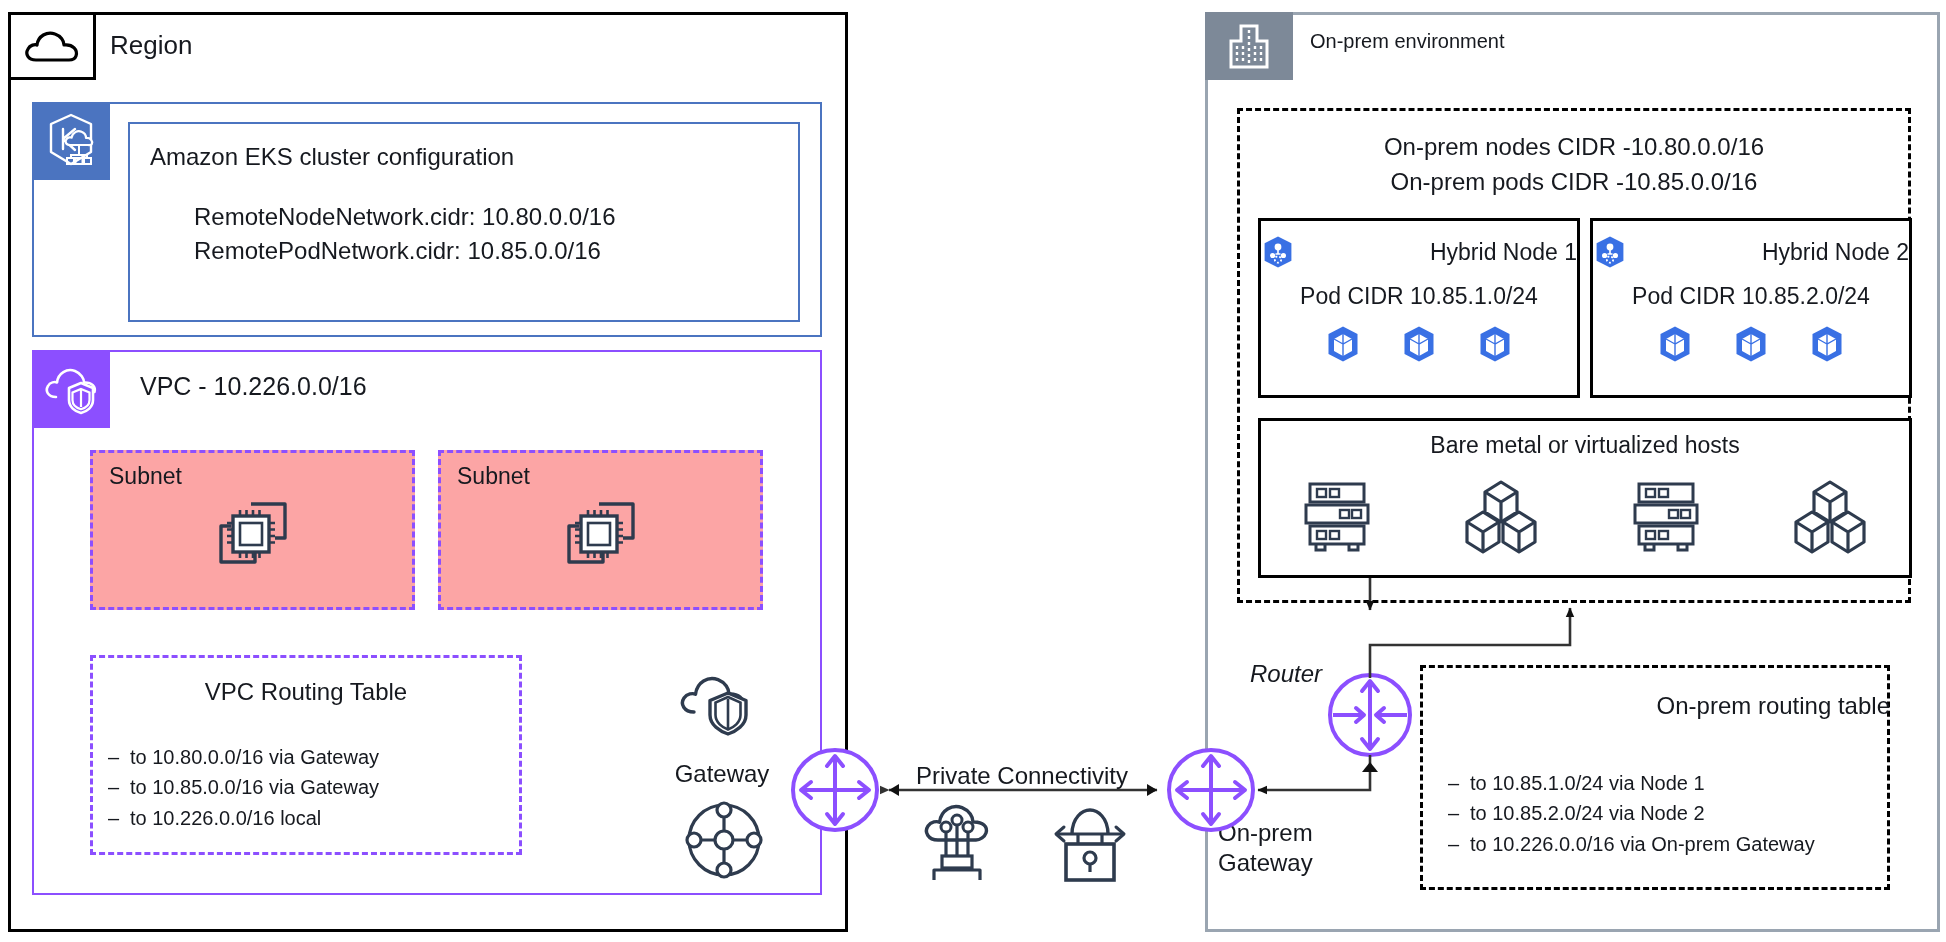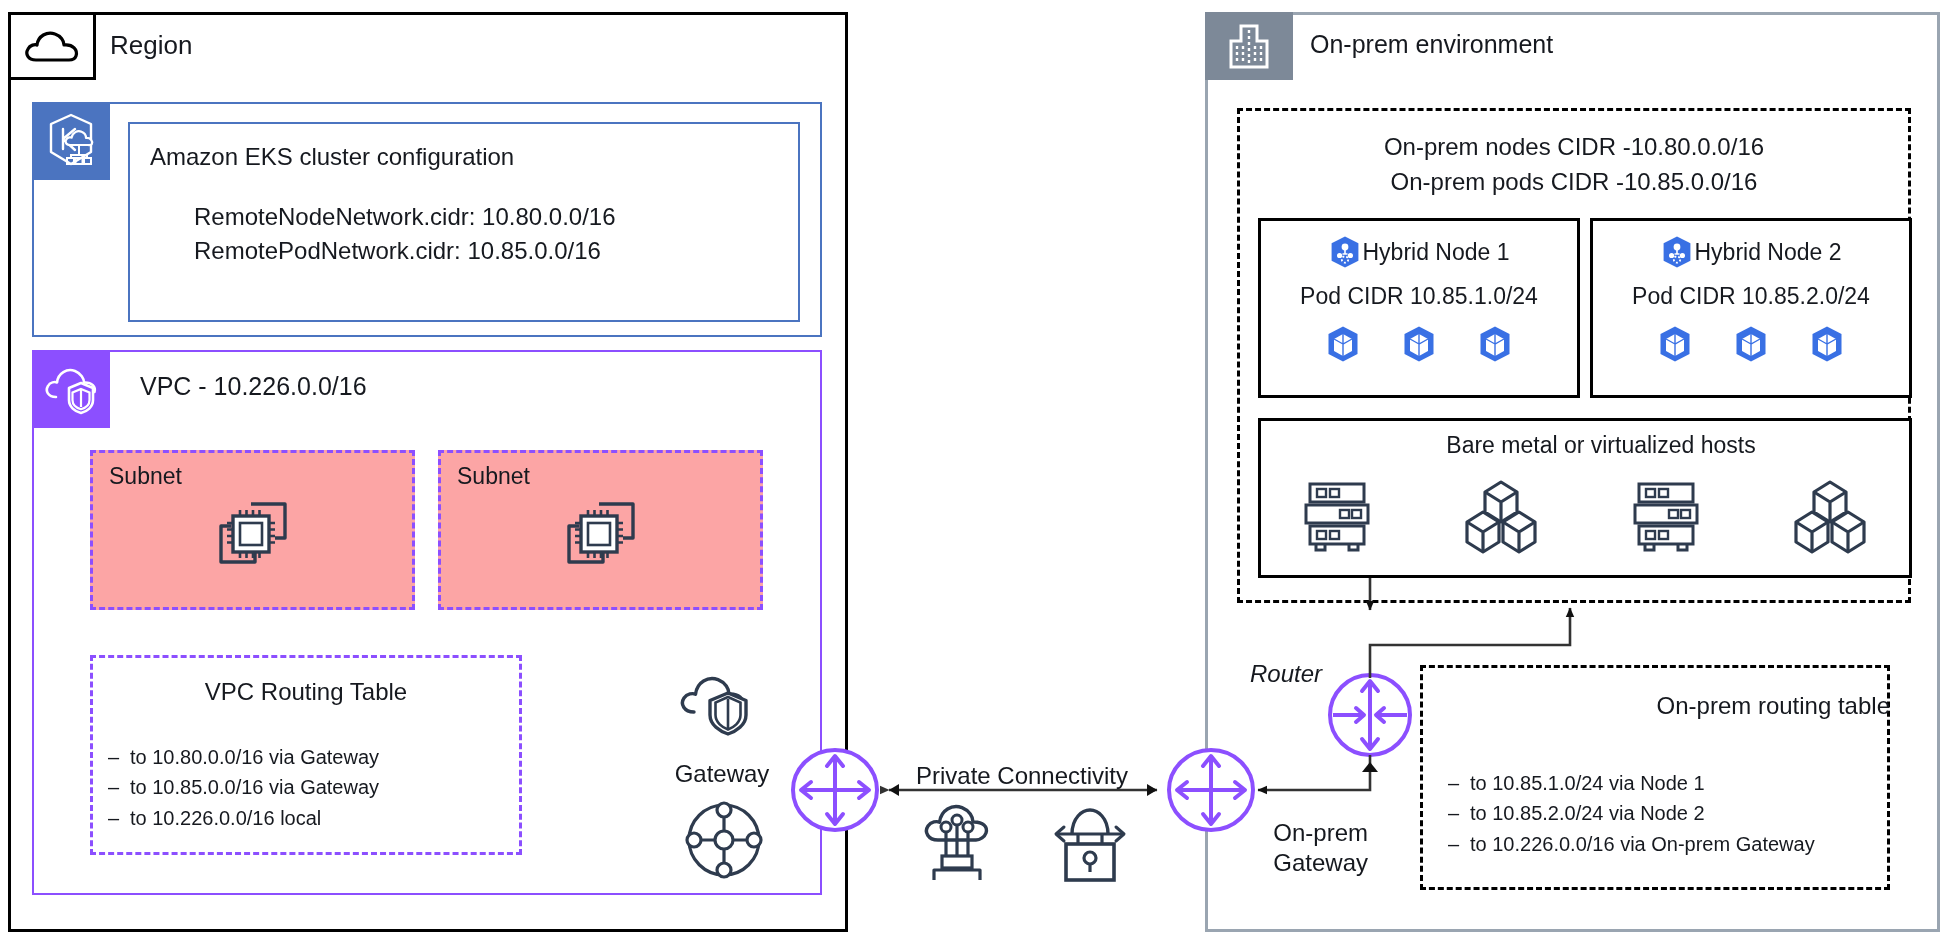--- a/index.html
+++ b/index.html
@@ -38,38 +38,38 @@
   #gw-label{left:662px;top:760px;width:120px;text-align:center;font-size:24px;}
   #gw-hub{left:684px;top:800px;width:80px;height:80px;}
   
   #pc-label{left:902px;top:750px;width:240px;text-align:center;font-size:24px;margin-top:12px;}
   #dx-icon{left:920px;top:800px;width:92px;height:88px;}
   #vpn-icon{left:1048px;top:800px;width:92px;height:88px;}
   
   #onprem-box{left:1205px;top:12px;width:735px;height:920px;border:3px solid #9aa5b1;background:#fff;}
   #onprem-badge{left:1205px;top:12px;width:88px;height:68px;background:#7d8998;
                 display:flex;align-items:center;justify-content:center;}
-  #onprem-title{left:1310px;top:30px;font-size:25px;}
+  #onprem-title{left:1310px;top:30px;font-size:20px;}
   
   #cidr-box{left:1237px;top:108px;width:674px;height:495px;border:3px dashed #000;background:#fff;}
   #cidr-text{left:1237px;top:130px;width:674px;text-align:center;font-size:24px;line-height:1.45;}
   .node-box{border:3px solid #000;background:#fff;}
   #node-1{left:1258px;top:218px;width:322px;height:180px;}
   #node-2{left:1590px;top:218px;width:322px;height:180px;}
   .node-head{position:absolute;left:0;top:14px;width:100%;display:flex;align-items:center;
-             justify-content:center;}
+             justify-content:space-between;}
   .node-head span{font-size:23px;}
   .node-cidr{position:absolute;left:0;top:62px;width:100%;text-align:center;font-size:23px;}
   .pod-row{position:absolute;left:0;top:104px;width:100%;display:flex;justify-content:center;gap:40px;}
   #hosts-box{left:1258px;top:418px;width:654px;height:160px;border:3px solid #000;background:#fff;}
-  #hosts-title{left:1258px;top:432px;width:654px;text-align:center;font-size:23px;margin-left:16px;}
+  #hosts-title{left:1258px;top:432px;width:654px;text-align:center;font-size:23px;}
   #hosts-row{left:1300px;top:478px;width:570px;display:flex;justify-content:space-between;align-items:center;}
   
   #router-label{left:1250px;top:660px;font-size:24px;font-style:italic;}
-  #opgw-label{left:1218px;top:818px;width:150px;text-align:right;font-size:24px;line-height:1.25;}
+  #opgw-label{left:1218px;top:818px;width:150px;text-align:left;font-size:24px;line-height:1.25;}
   #oprt-box{left:1420px;top:665px;width:470px;height:225px;border:3px dashed #000;background:#fff;}
   #oprt-title{left:1420px;top:692px;width:470px;text-align:right;font-size:24px;}
   #oprt-list{left:1448px;top:768px;width:460px;font-size:20px;line-height:1.52;}
   svg{display:block;overflow:visible;}
   #wires{left:0;top:0;width:1946px;height:942px;pointer-events:none;}
 </style>
 </head>
 <body>
 
 <div class="abs" id="region-box"></div>

